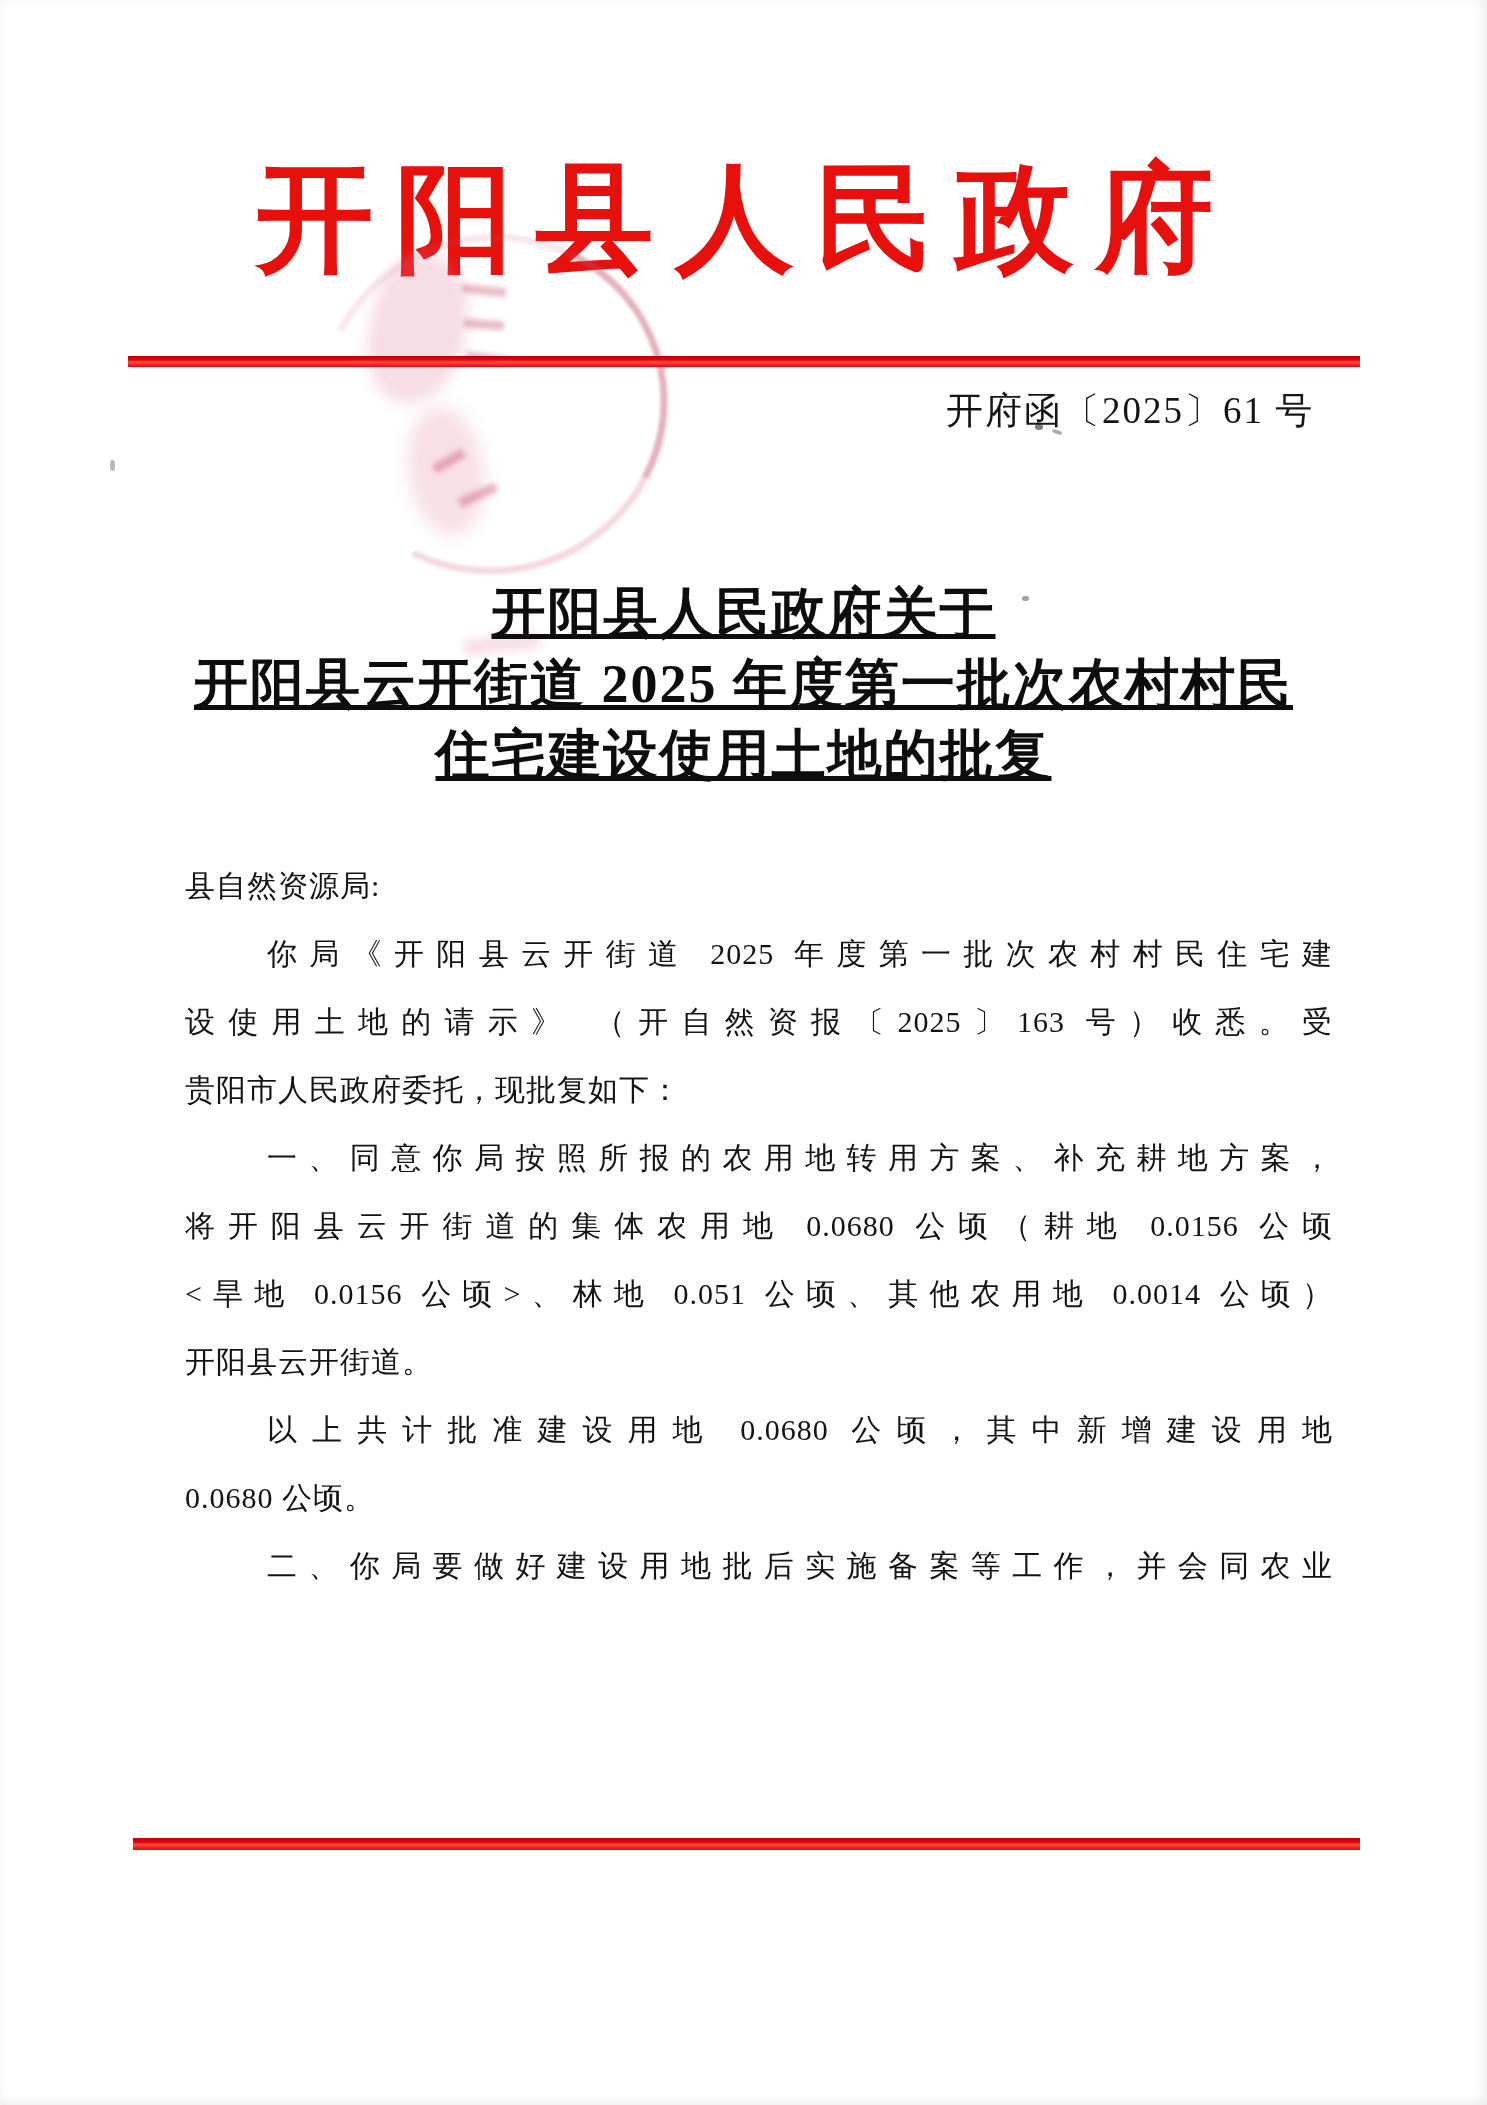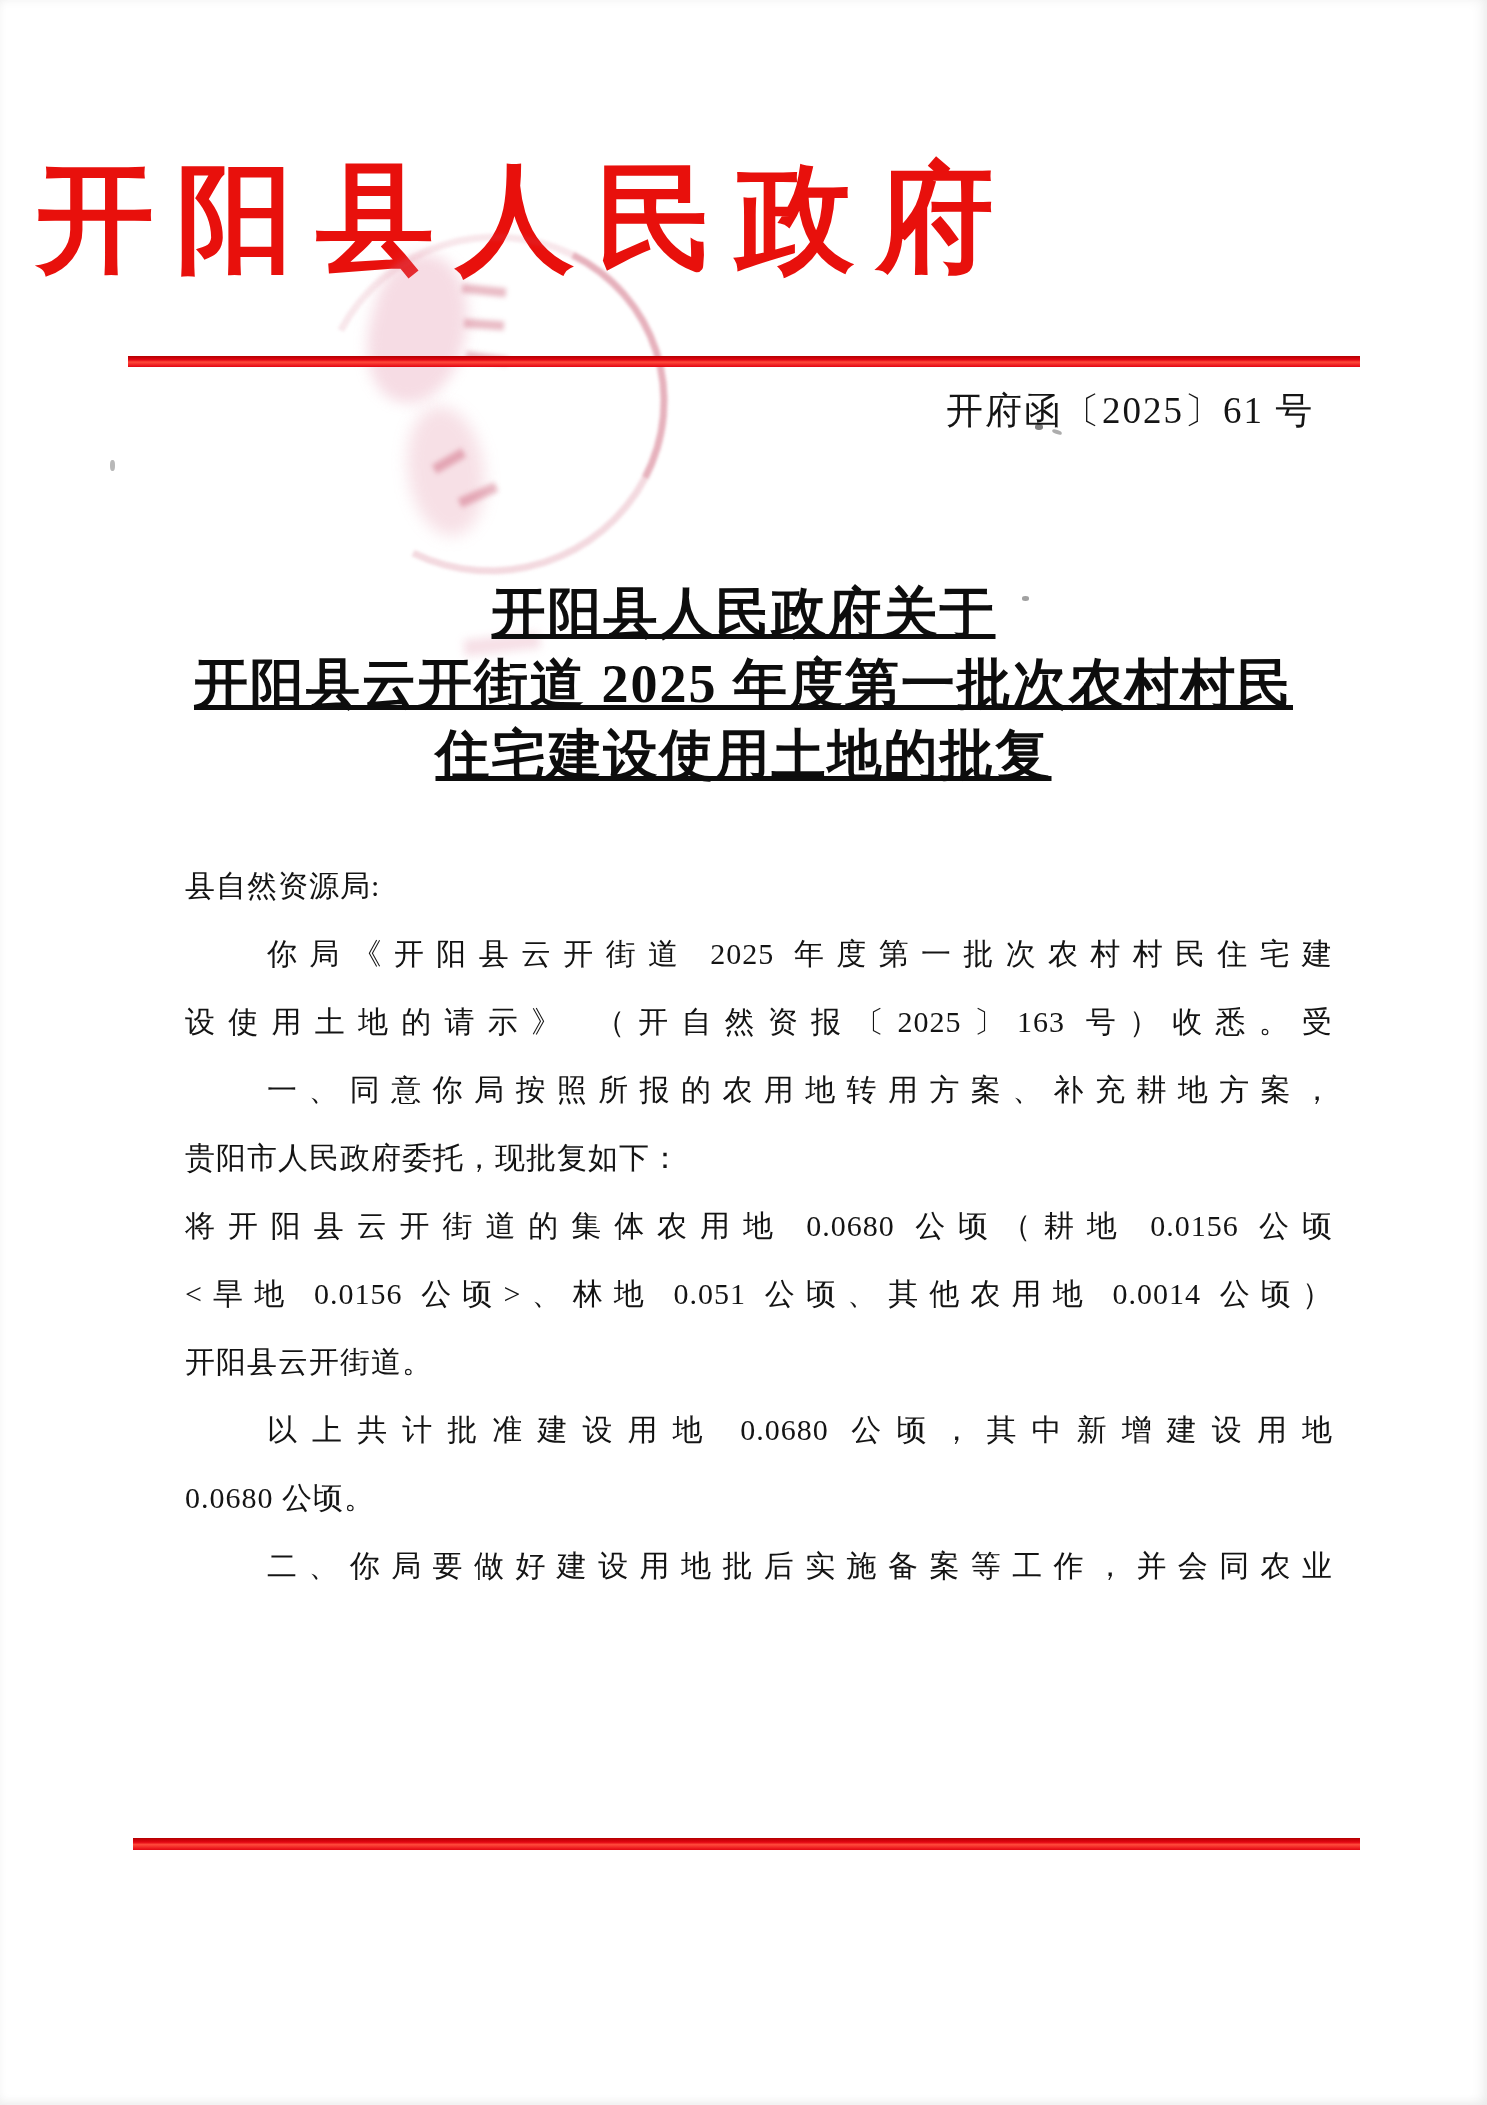--- a/index.html
+++ b/index.html
@@ -14,26 +14,26 @@
   .page {
     position: absolute; inset: 0;
     background: #ffffff;
     box-shadow: inset -6px 0 12px rgba(0,0,0,0.05), inset 0 -4px 10px rgba(0,0,0,0.04);
   }
   
   .red-head {
     position: absolute;
     top: 150px; left: 0; width: 100%;
     margin: 0;
-    text-align: left;
+    text-align: center;
     font-size: 118px;
     line-height: 140px;
     font-weight: 700;
     letter-spacing: 22px;
-    padding-left: 36px; 
+    padding-left: 4px; 
     box-sizing: border-box;
     color: #e8100c;
     white-space: nowrap;
   }
   .red-rule {
     position: absolute;
     background: linear-gradient(180deg, #b30000 0%, #e30613 35%, #ff4a3a 55%, #e30613 100%);
   }
   .red-rule.top    { left: 128px; top: 356px;  width: 1232px; height: 11px; }
   .red-rule.bottom { left: 133px; top: 1838px; width: 1227px; height: 12px; }
@@ -147,22 +147,22 @@
   <div class="title-block">
     <div class="title-line">开阳县人民政府关于</div>
     <div class="title-line">开阳县云开街道 2025 年度第一批次农村村民</div>
     <div class="title-line">住宅建设使用土地的批复</div>
   </div>
 
   <div class="body-text">
       <div class="bline">县自然资源局:</div>
       <div class="bline fill indent">你局《开阳县云开街道 2025 年度第一批次农村村民住宅建</div>
       <div class="bline fill">设使用土地的请示》 （开自然资报〔2025〕163 号）收悉。受</div>
+      <div class="bline">贵阳市人民政府委托，现批复如下：</div>
       <div class="bline fill indent">一、同意你局按照所报的农用地转用方案、补充耕地方案，</div>
-      <div class="bline">贵阳市人民政府委托，现批复如下：</div>
       <div class="bline fill">将开阳县云开街道的集体农用地 0.0680 公顷（耕地 0.0156 公顷</div>
       <div class="bline fill">&lt;旱地 0.0156 公顷&gt;、林地 0.051 公顷、其他农用地 0.0014 公顷）</div>
       <div class="bline">开阳县云开街道。</div>
       <div class="bline fill indent">以上共计批准建设用地 0.0680 公顷，其中新增建设用地</div>
       <div class="bline">0.0680 公顷。</div>
       <div class="bline fill indent">二、你局要做好建设用地批后实施备案等工作，并会同农业</div>
     </div>
 
   <div class="red-rule bottom"></div>
 

